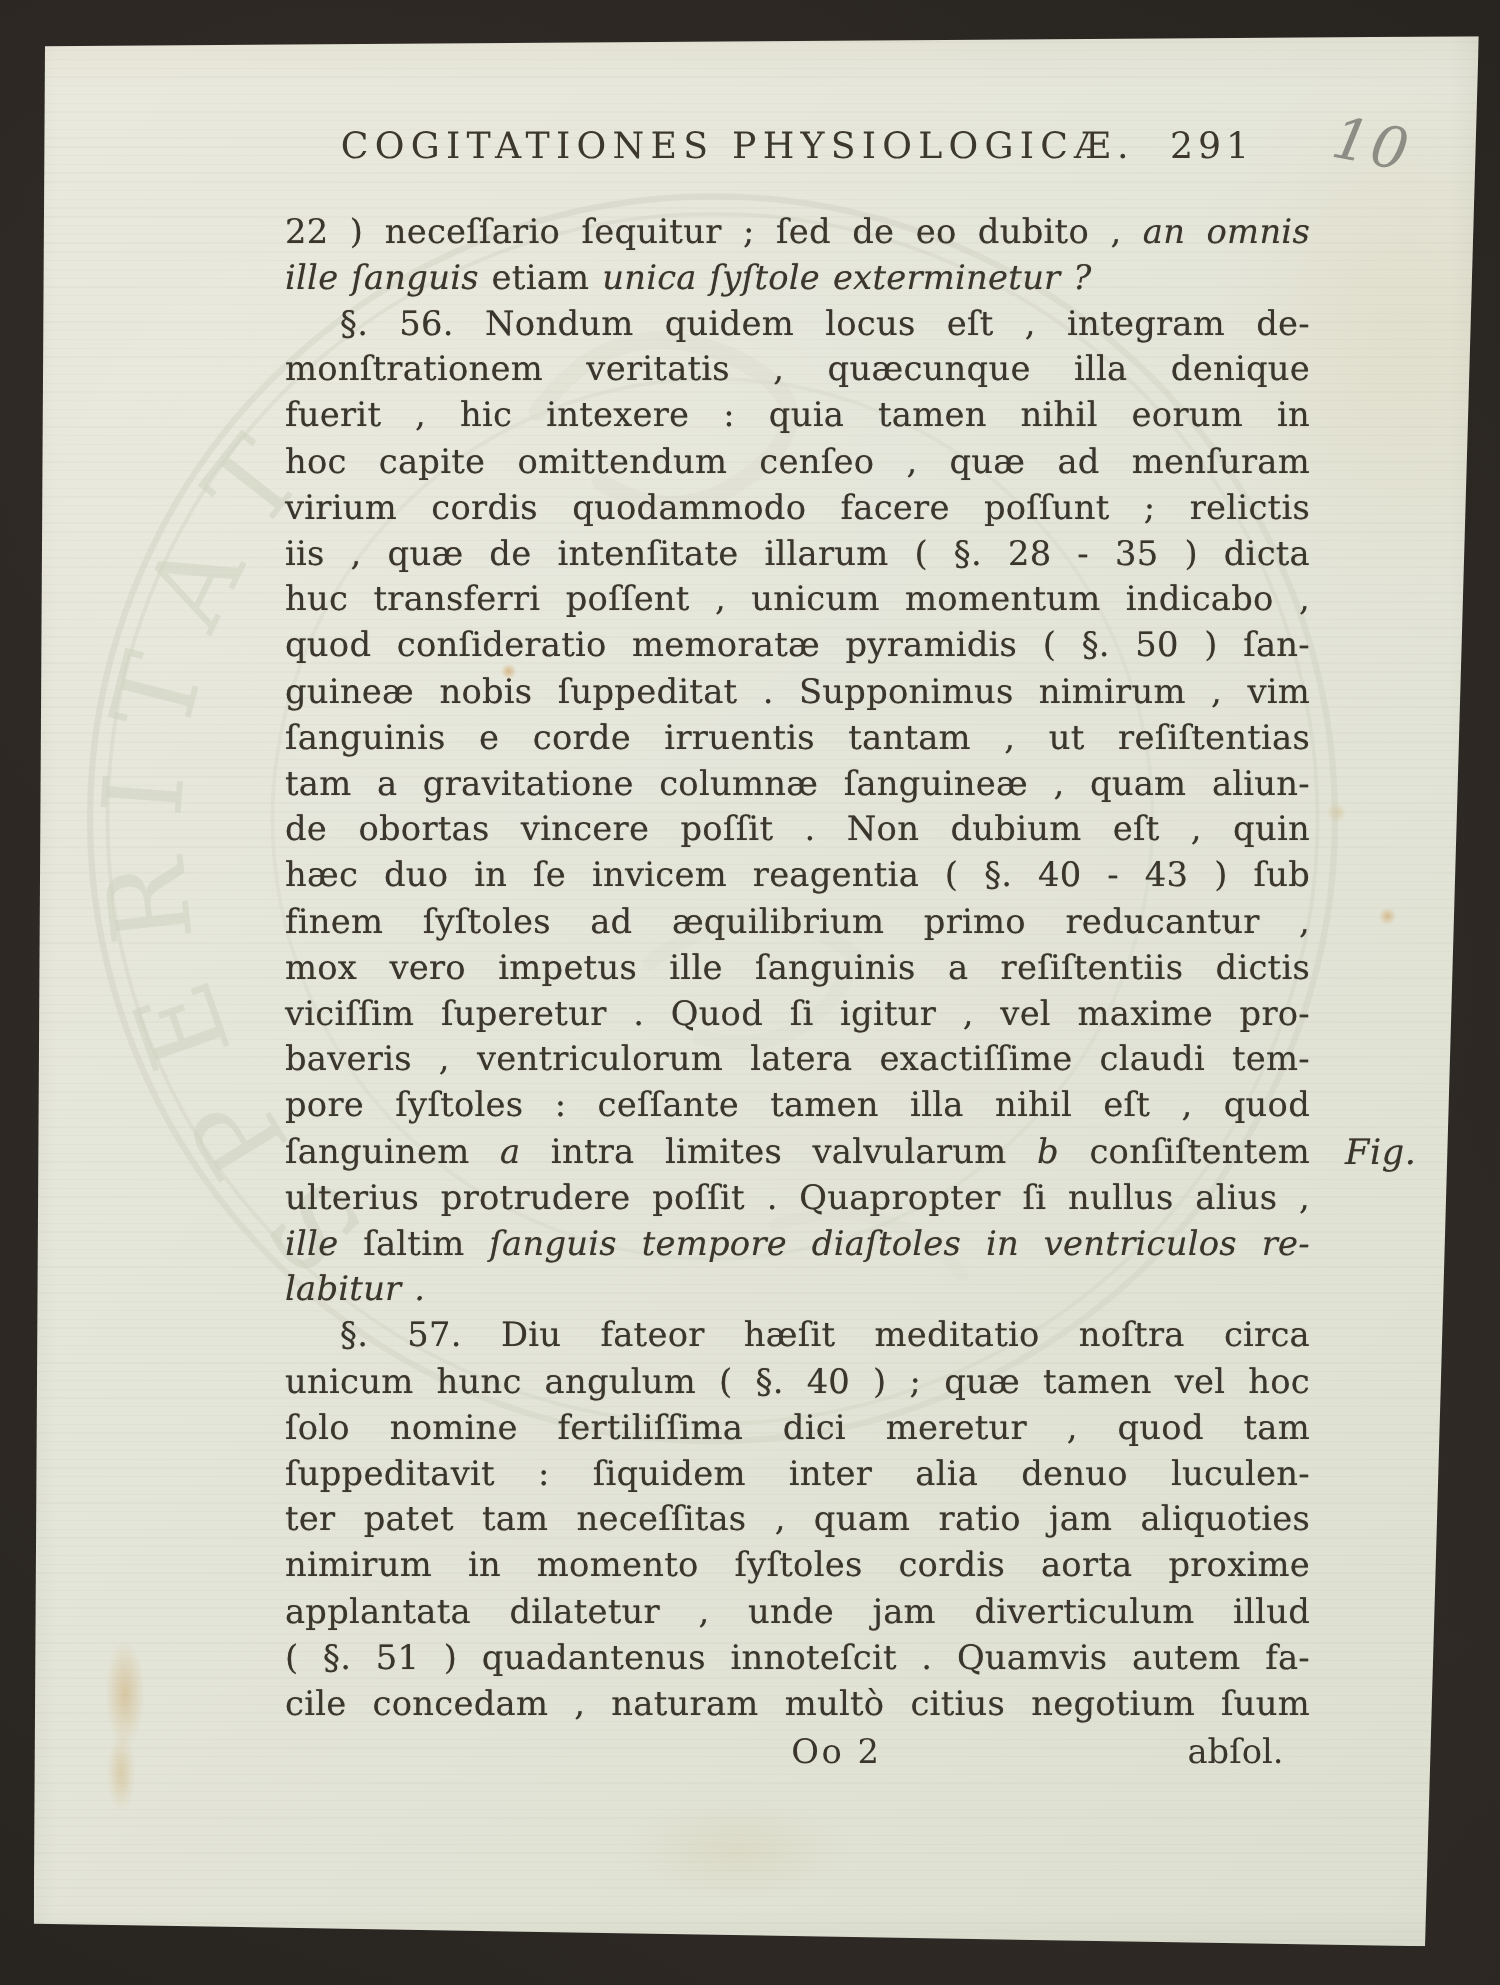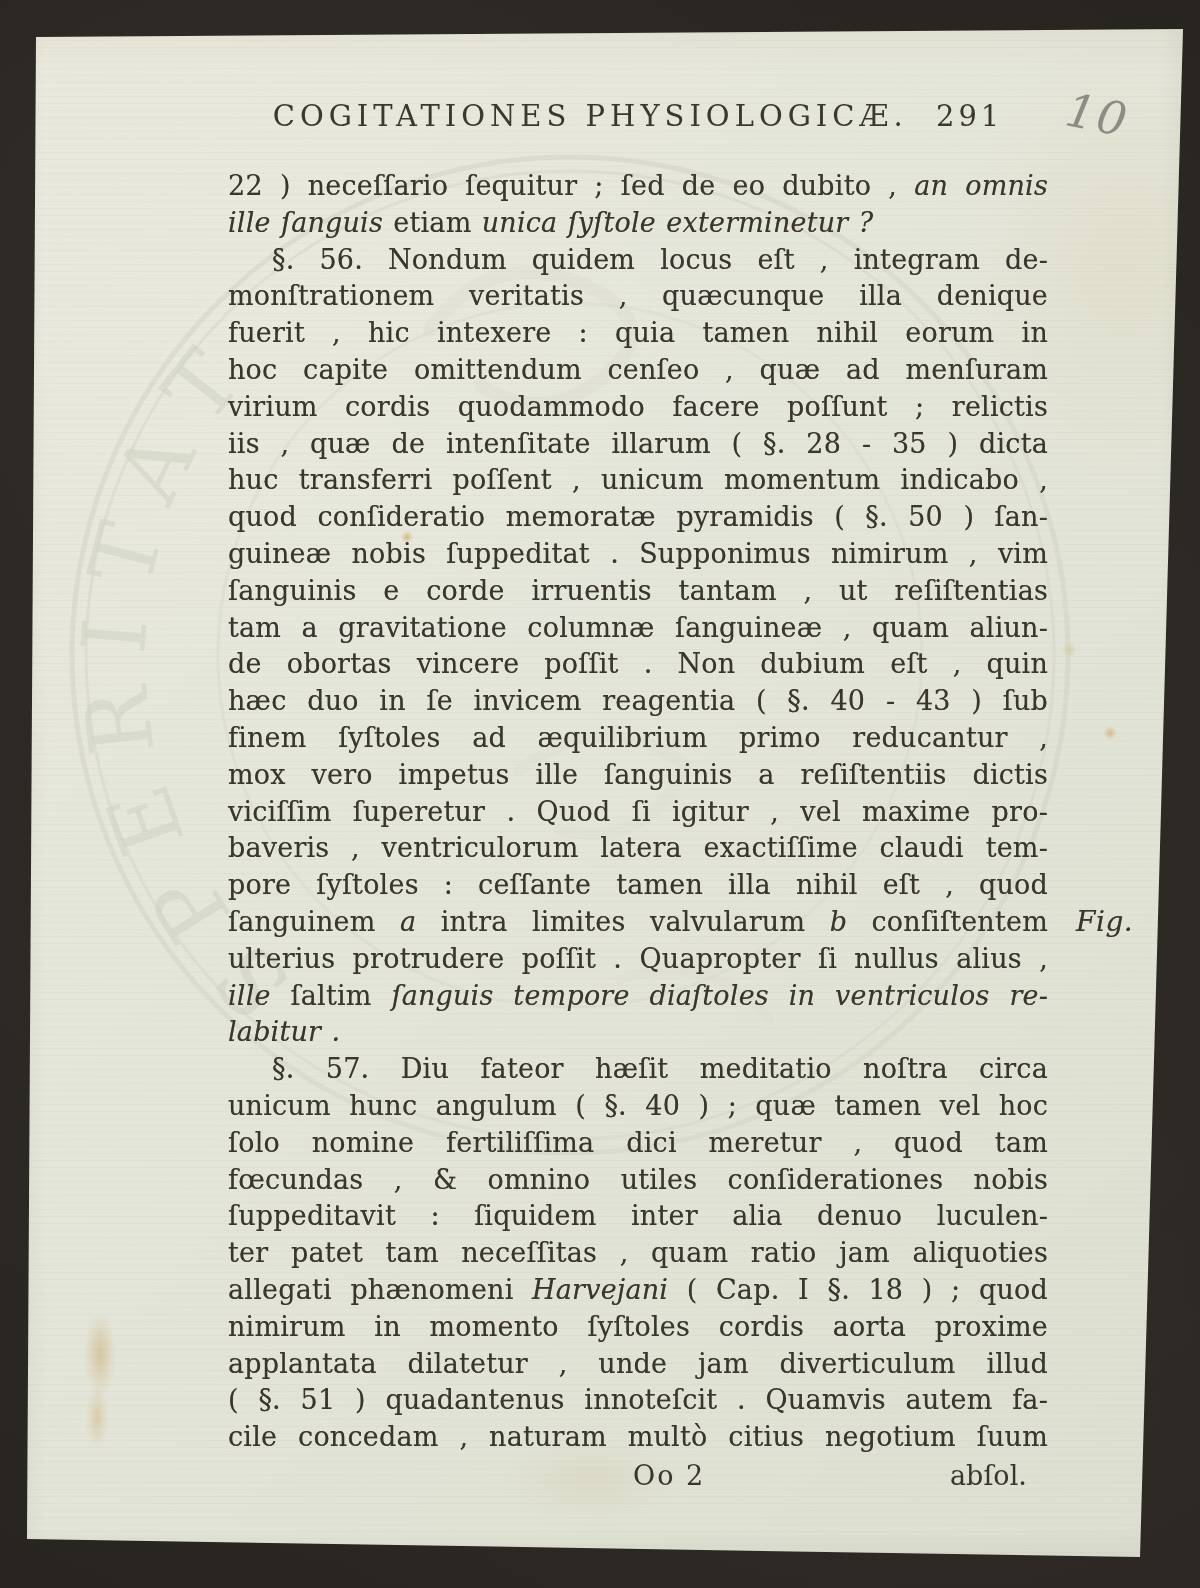--- a/index.html
+++ b/index.html
@@ -95,24 +95,22 @@
           <div class="line"><span>viciſſim ſuperetur . Quod ſi igitur , vel maxime pro-</span></div>
           <div class="line"><span>baveris , ventriculorum latera exactiſſime claudi tem-</span></div>
           <div class="line"><span>pore ſyſtoles : ceſſante tamen illa nihil eſt , quod</span></div>
           <div class="line"><span>ſanguinem </span><span class="it">a</span><span> intra limites valvularum </span><span class="it">b</span><span> conſiſtentem</span><span class="margin-note">Fig.</span></div>
           <div class="line"><span>ulterius protrudere poſſit . Quapropter ſi nullus alius ,</span></div>
           <div class="line"><span class="it">ille</span><span> ſaltim </span><span class="it">ſanguis tempore diaſtoles in ventriculos re-</span></div>
           <div class="line end"><span class="it">labitur .</span></div>
           <div class="line indent"><span>§. 57. Diu fateor hæſit meditatio noſtra circa</span></div>
           <div class="line"><span>unicum hunc angulum ( §. 40 ) ; quæ tamen vel hoc</span></div>
           <div class="line"><span>ſolo nomine fertiliſſima dici meretur , quod tam</span></div>
-          <div class="line"><span>fœcundas , &amp; omnino utiles conſiderationes nobis</span></div>
           <div class="line"><span>ſuppeditavit : ſiquidem inter alia denuo luculen-</span></div>
           <div class="line"><span>ter patet tam neceſſitas , quam ratio jam aliquoties</span></div>
-          <div class="line"><span>allegati phænomeni </span><span class="it">Harvejani</span><span> ( Cap. I §. 18 ) ; quod</span></div>
           <div class="line"><span>nimirum in momento ſyſtoles cordis aorta proxime</span></div>
           <div class="line"><span>applantata dilatetur , unde jam diverticulum illud</span></div>
           <div class="line"><span>( §. 51 ) quadantenus innoteſcit . Quamvis autem fa-</span></div>
           <div class="line"><span>cile concedam , naturam multò citius negotium ſuum</span></div>
         </div>
       <div class="footer-line">
         <span class="sig">Oo 2</span>
         <span class="catch">abſol.</span>
       </div>
     </div>

